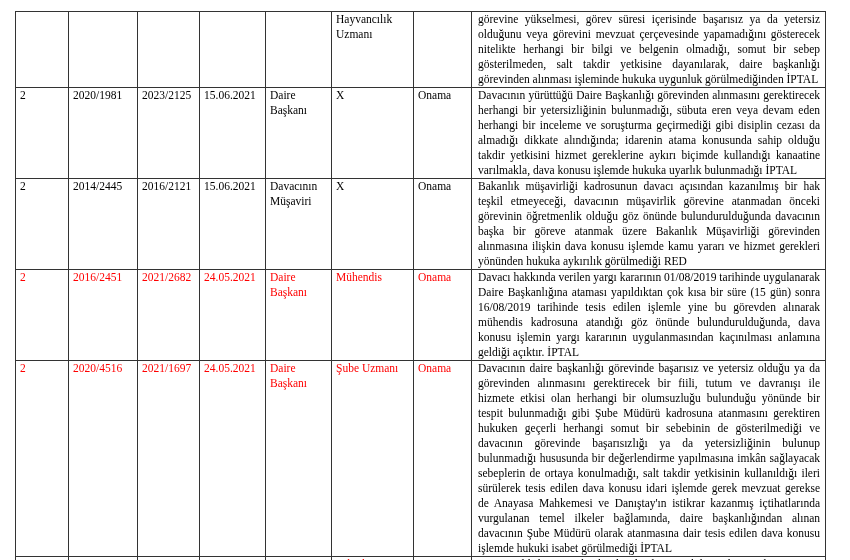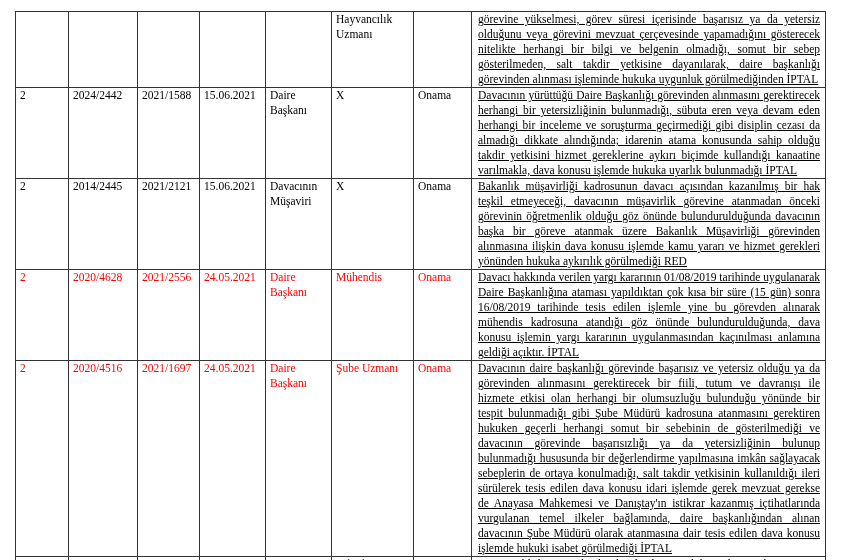--- a/index.html
+++ b/index.html
@@ -12,21 +12,21 @@
     font-size: 11.5px;
     line-height: 15px;
     color: #000;
   }
   .tbl td {
     border: 1.5px solid #333;
     vertical-align: top;
     padding: 0 4px;
     overflow: hidden;
   }
-  .tbl td.just { text-align: justify; padding: 0 5px 0 6px; text-decoration: underline; }
+  .tbl td.just { text-align: justify; padding: 0 5px 0 6px; }
   .red td { color: #ff0000; }
   .red td.just { color: #000; margin-left: 13px; }
   .c1 { width: 53px; } .c2 { width: 69px; } .c3 { width: 62px; } .c4 { width: 66px; }
   .c5 { width: 66px; } .c6 { width: 82px; } .c7 { width: 58px; } .c8 { width: 354px; }
   .r0 td { height: 74px; }
   .r1 td { height: 75px; }
   .r2 td { height: 80px; }
   .r3 td { height: 89px; }
   .r4 td { height: 179px; }
   .r5 td { height: 40px; }
@@ -51,42 +51,42 @@
       <td></td>
       <td></td>
       <td></td>
       <td></td>
       <td>Hayvancılık Uzmanı</td>
       <td></td>
       <td class="just">görevine yükselmesi, görev süresi içerisinde başarısız ya da yetersiz olduğunu veya görevini mevzuat çerçevesinde yapamadığını gösterecek nitelikte herhangi bir bilgi ve belgenin olmadığı, somut bir sebep gösterilmeden, salt takdir yetkisine dayanılarak, daire başkanlığı görevinden alınması işleminde hukuka uygunluk görülmediğinden İPTAL</td>
     </tr>
     <tr class="r1">
       <td>2</td>
-      <td>2024/2442</td>
-      <td>2021/1588</td>
+      <td>2020/1981</td>
+      <td>2023/2125</td>
       <td>15.06.2021</td>
       <td>Daire Başkanı</td>
       <td>X</td>
       <td>Onama</td>
       <td class="just">Davacının yürüttüğü Daire Başkanlığı görevinden alınmasını gerektirecek herhangi bir yetersizliğinin bulunmadığı, sübuta eren veya devam eden herhangi bir inceleme ve soruşturma geçirmediği gibi disiplin cezası da almadığı dikkate alındığında; idarenin atama konusunda sahip olduğu takdir yetkisini hizmet gereklerine aykırı biçimde kullandığı kanaatine varılmakla, dava konusu işlemde hukuka uyarlık bulunmadığı İPTAL</td>
     </tr>
     <tr class="r2">
       <td>2</td>
       <td>2014/2445</td>
-      <td>2021/2121</td>
+      <td>2016/2121</td>
       <td>15.06.2021</td>
       <td>Davacının Müşaviri</td>
       <td>X</td>
       <td>Onama</td>
       <td class="just">Bakanlık müşavirliği kadrosunun davacı açısından kazanılmış bir hak teşkil etmeyeceği, davacının müşavirlik görevine atanmadan önceki görevinin öğretmenlik olduğu göz önünde bulundurulduğunda davacının başka bir göreve atanmak üzere Bakanlık Müşavirliği görevinden alınmasına ilişkin dava konusu işlemde kamu yararı ve hizmet gerekleri yönünden hukuka aykırılık görülmediği RED</td>
     </tr>
     <tr class="r3 red">
       <td>2</td>
-      <td>2020/4628</td>
-      <td>2021/2556</td>
+      <td>2016/2451</td>
+      <td>2021/2682</td>
       <td>24.05.2021</td>
       <td>Daire Başkanı</td>
       <td>Mühendis</td>
       <td>Onama</td>
       <td class="just">Davacı hakkında verilen yargı kararının 01/08/2019 tarihinde uygulanarak Daire Başkanlığına ataması yapıldıktan çok kısa bir süre (15 gün) sonra 16/08/2019 tarihinde tesis edilen işlemle yine bu görevden alınarak mühendis kadrosuna atandığı göz önünde bulundurulduğunda, dava konusu işlemin yargı kararının uygulanmasından kaçınılması anlamına geldiği açıktır. İPTAL</td>
     </tr>
     <tr class="r4 red">
       <td>2</td>
       <td>2020/4516</td>
       <td>2021/1697</td>

